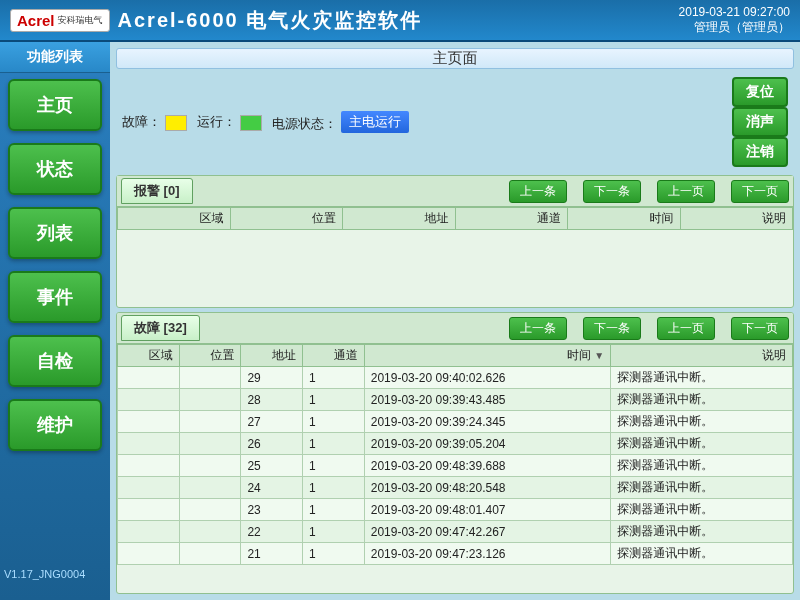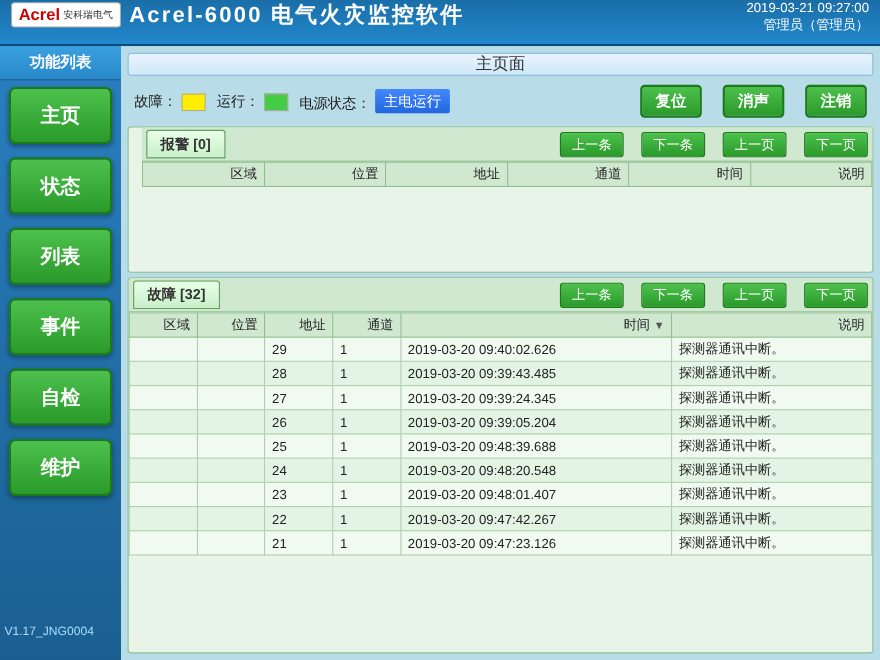--- a/index.html
+++ b/index.html
@@ -9,21 +9,21 @@
       overflow: hidden;
       font-family: "SimHei", "Microsoft YaHei", sans-serif;
       font-size: 13px;
       background: #d0e8f0;
     }
     
     #header {
       height: 42px;
       background: linear-gradient(to bottom, #1a6ea8, #2288cc);
       display: flex;
-      align-items: flex-start;
+      align-items: center;
       justify-content: space-between;
       padding: 0 10px;
       border-bottom: 2px solid #0a4a7a;
     }
     #header-left {
       display: flex;
       align-items: center;
       gap: 8px;
     }
     #logo-box {
@@ -145,40 +145,40 @@
     #power-status {
       background: linear-gradient(to bottom, #4488ff, #2266dd);
       color: white;
       padding: 2px 8px;
       border-radius: 2px;
       font-size: 13px;
     }
     #action-buttons {
       margin-left: auto;
       display: flex;
-      gap: 19px;
+      gap: 0;
+      flex-direction: column;
     }
     .action-btn {
       background: linear-gradient(to bottom, #4dc04d, #2a9a2a);
       color: white;
       border: 2px solid #1a7a1a;
       border-radius: 4px;
       padding: 4px 12px;
       font-size: 14px;
       font-weight: bold;
       cursor: pointer;
       font-family: inherit;
     }
     
     #alert-panel {
       background: #e8f4e8;
       border: 1px solid #90c090;
       border-radius: 3px;
       flex: 0 0 auto;
-      padding-left: 12px;
     }
     #fault-panel {
       background: #e8f4e8;
       border: 1px solid #90c090;
       border-radius: 3px;
       flex: 1 1 auto;
       display: flex;
       flex-direction: column;
       overflow: hidden;
     }

